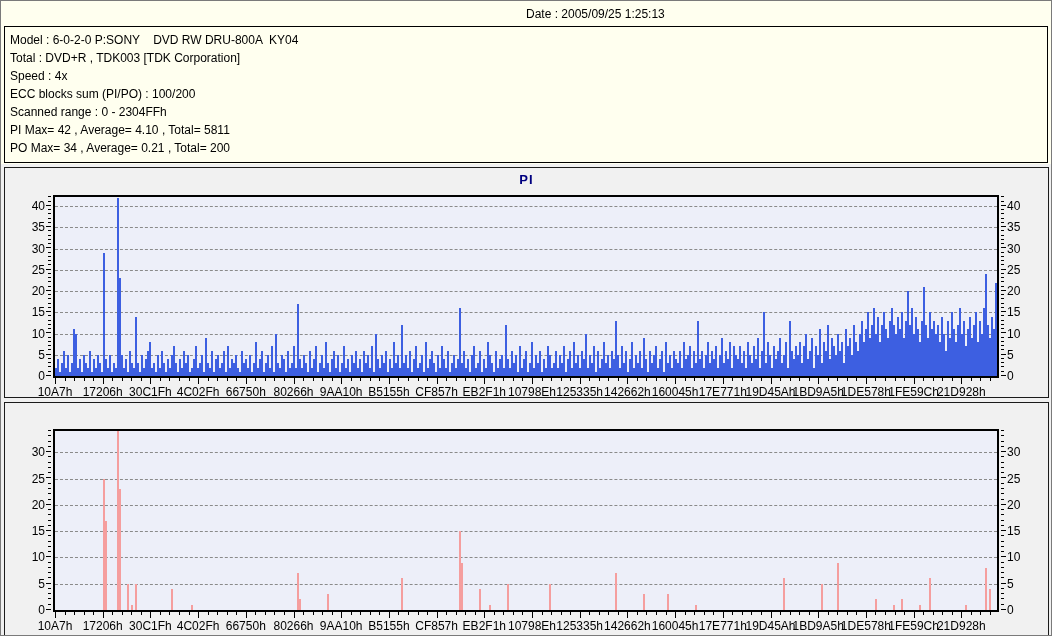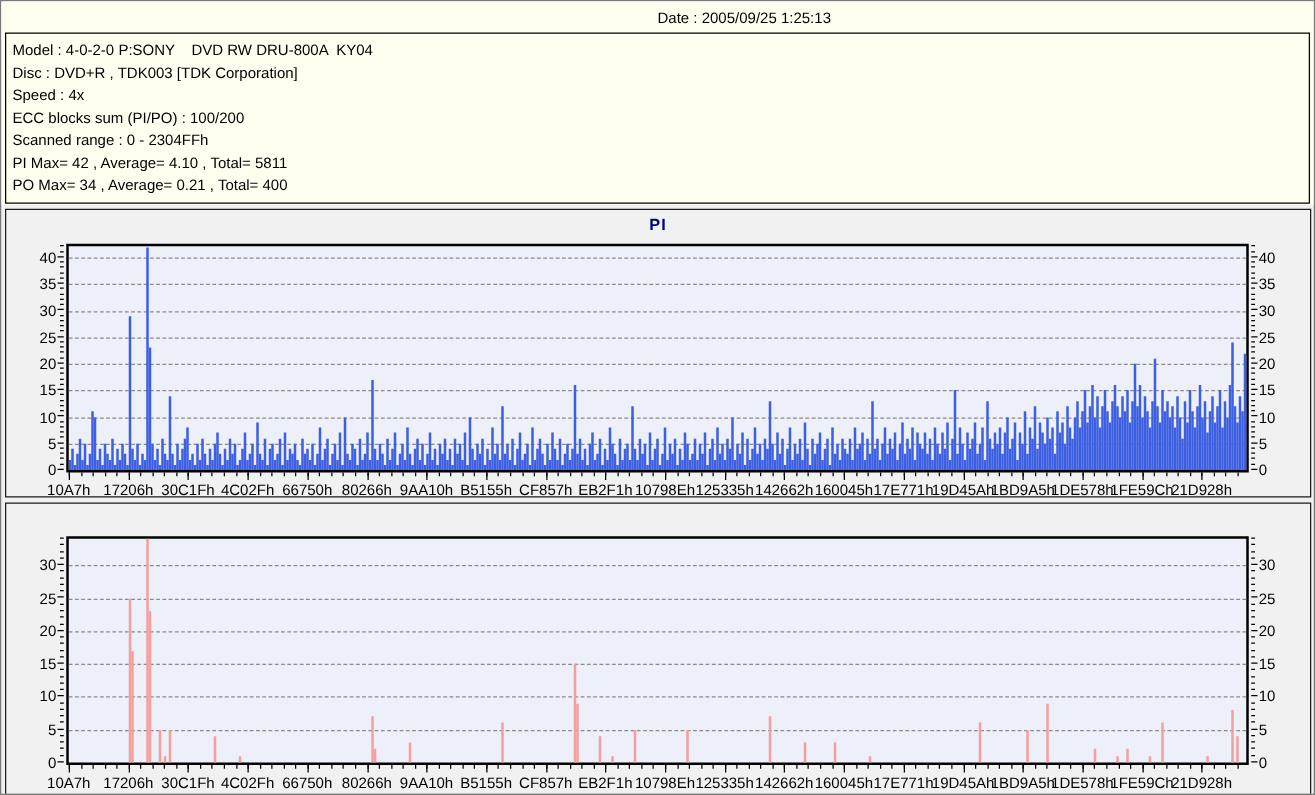--- a/index.html
+++ b/index.html
@@ -37,27 +37,27 @@
 </head>
 <body>
 
 <div class="window">
 
   <div class="top-section">
     <div class="title-row">
       <span class="scan-date">Date : 2005/09/25 1:25:13</span>
     </div>
     <div class="info-box">
-      <div class="info-line" style="top:6px">Model : 4-0-2-0 P:SONY    DVD RW DRU-800A  KY04</div>
-      <div class="info-line" style="top:24px">Disc : DVD+R , TDK003 [TDK Corporation]</div>
+      <div class="info-line" style="top:6px">Model : 6-0-2-0 P:SONY    DVD RW DRU-800A  KY04</div>
+      <div class="info-line" style="top:24px">Total : DVD+R , TDK003 [TDK Corporation]</div>
       <div class="info-line" style="top:42px">Speed : 4x</div>
       <div class="info-line" style="top:60px">ECC blocks sum (PI/PO) : 100/200</div>
       <div class="info-line" style="top:78px">Scanned range : 0 - 2304FFh</div>
       <div class="info-line" style="top:96px">PI Max= 42 , Average= 4.10 , Total= 5811</div>
-      <div class="info-line" style="top:114px">PO Max= 34 , Average= 0.21 , Total= 400</div>
+      <div class="info-line" style="top:114px">PO Max= 34 , Average= 0.21 , Total= 200</div>
     </div>
   </div>
 
   <div class="chart-panel" id="panel-pi">
     <div class="chart-title">PI</div>
     <div class="plot-host"></div>
   <div class="plot" style="left: 48px; top: 27px; width: 942px; height: 179px;">
         <div class="grid" style="bottom: 20.25px;"></div>
         <div class="grid" style="bottom: 41.5px;"></div>
         <div class="grid" style="bottom: 62.75px;"></div>

